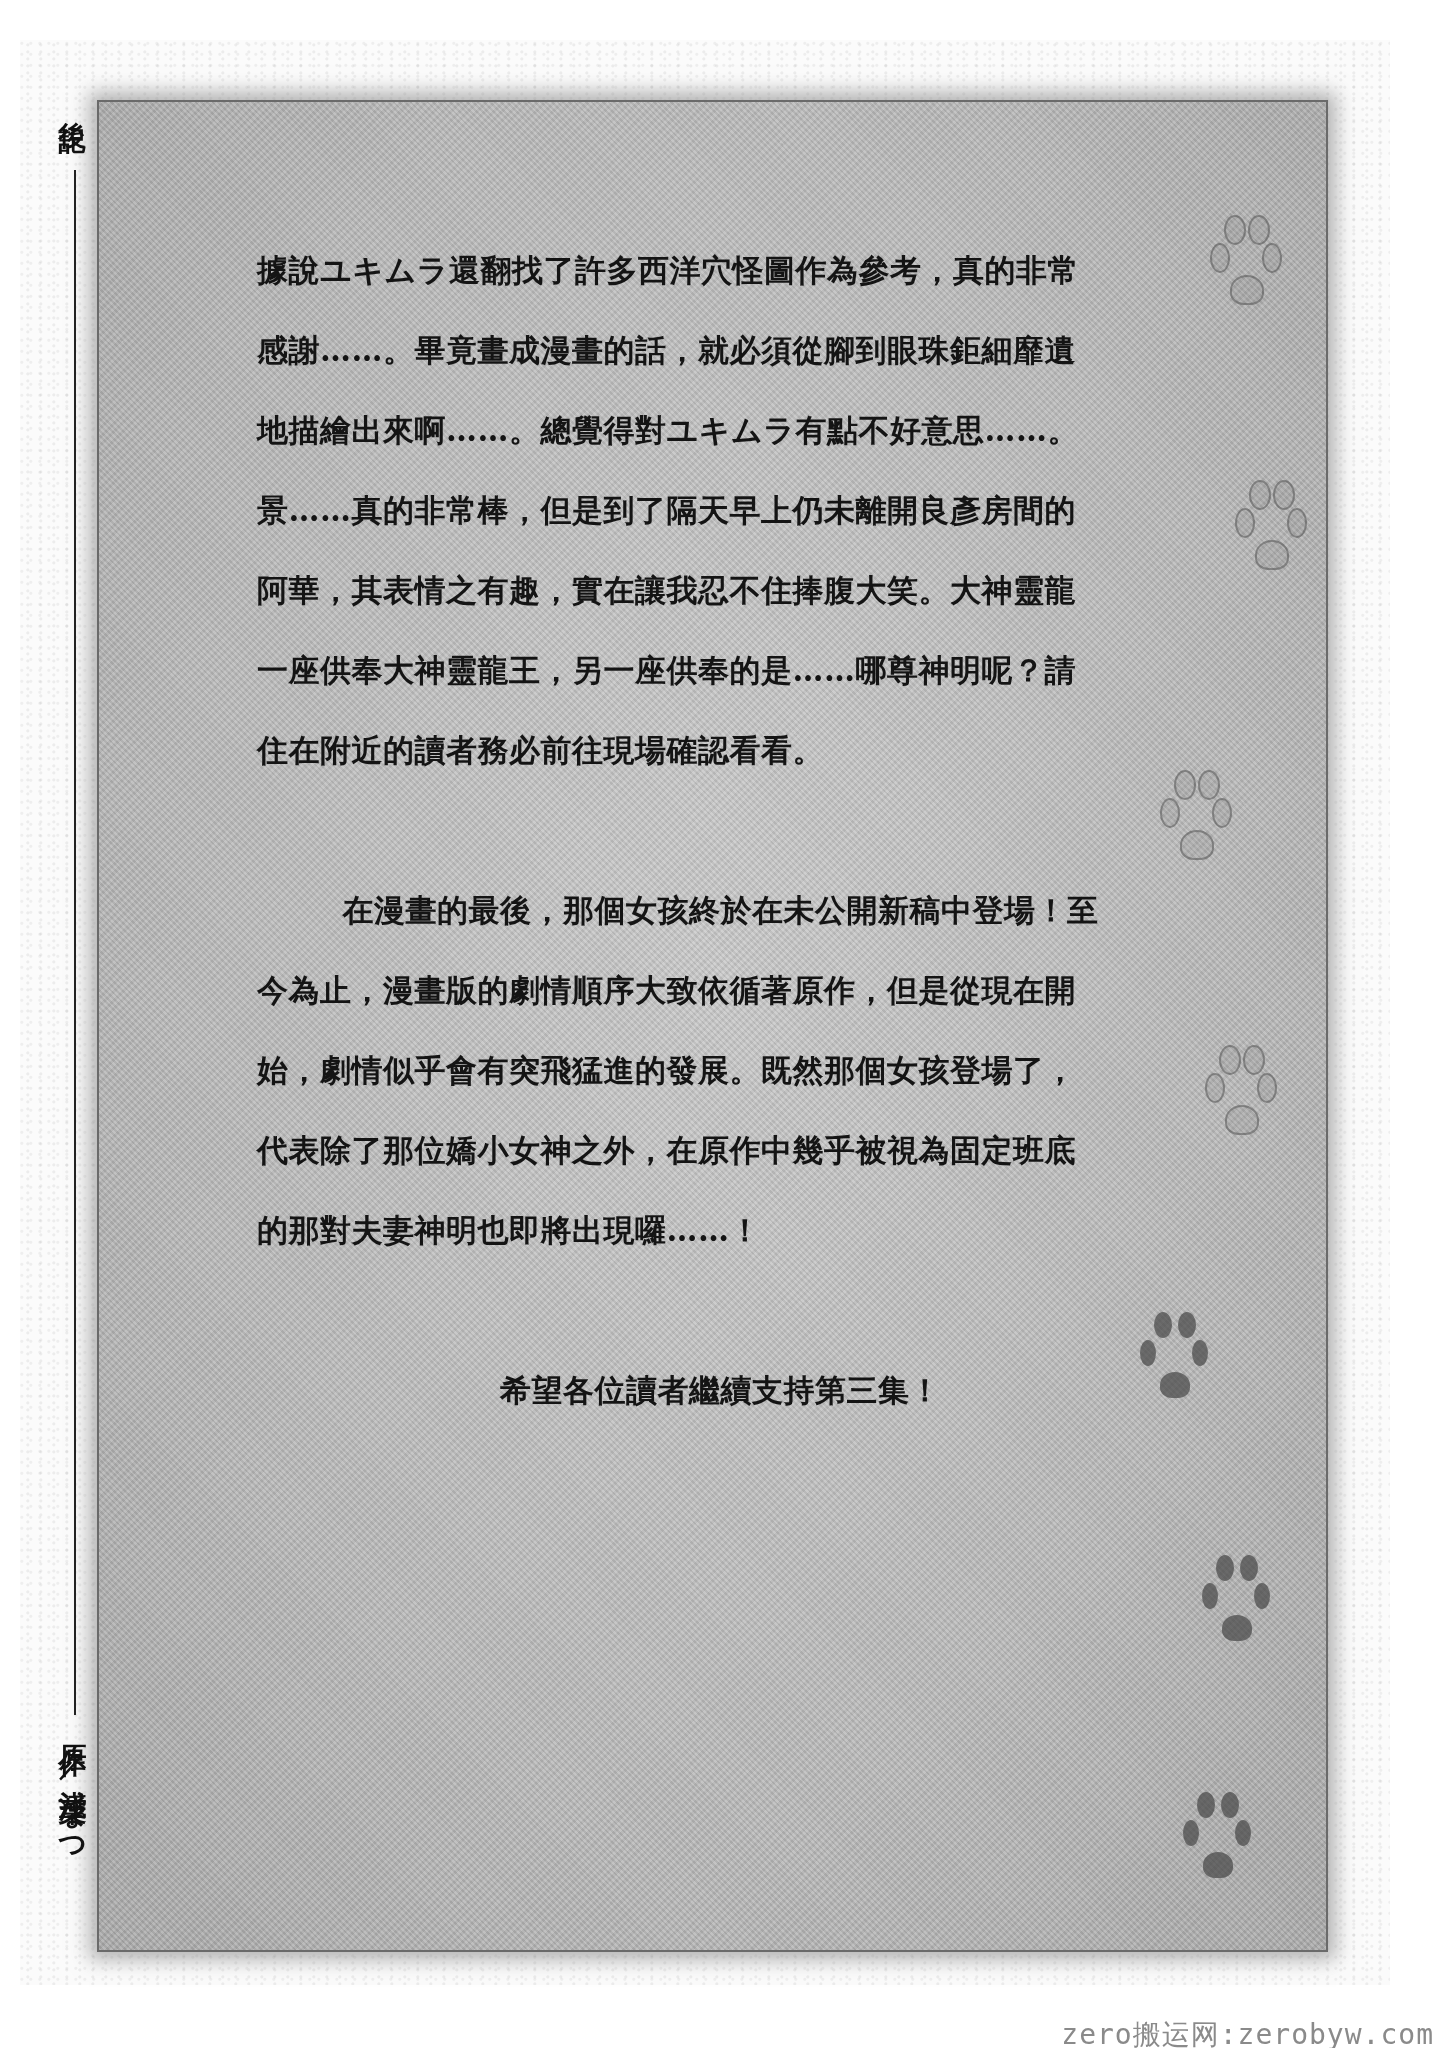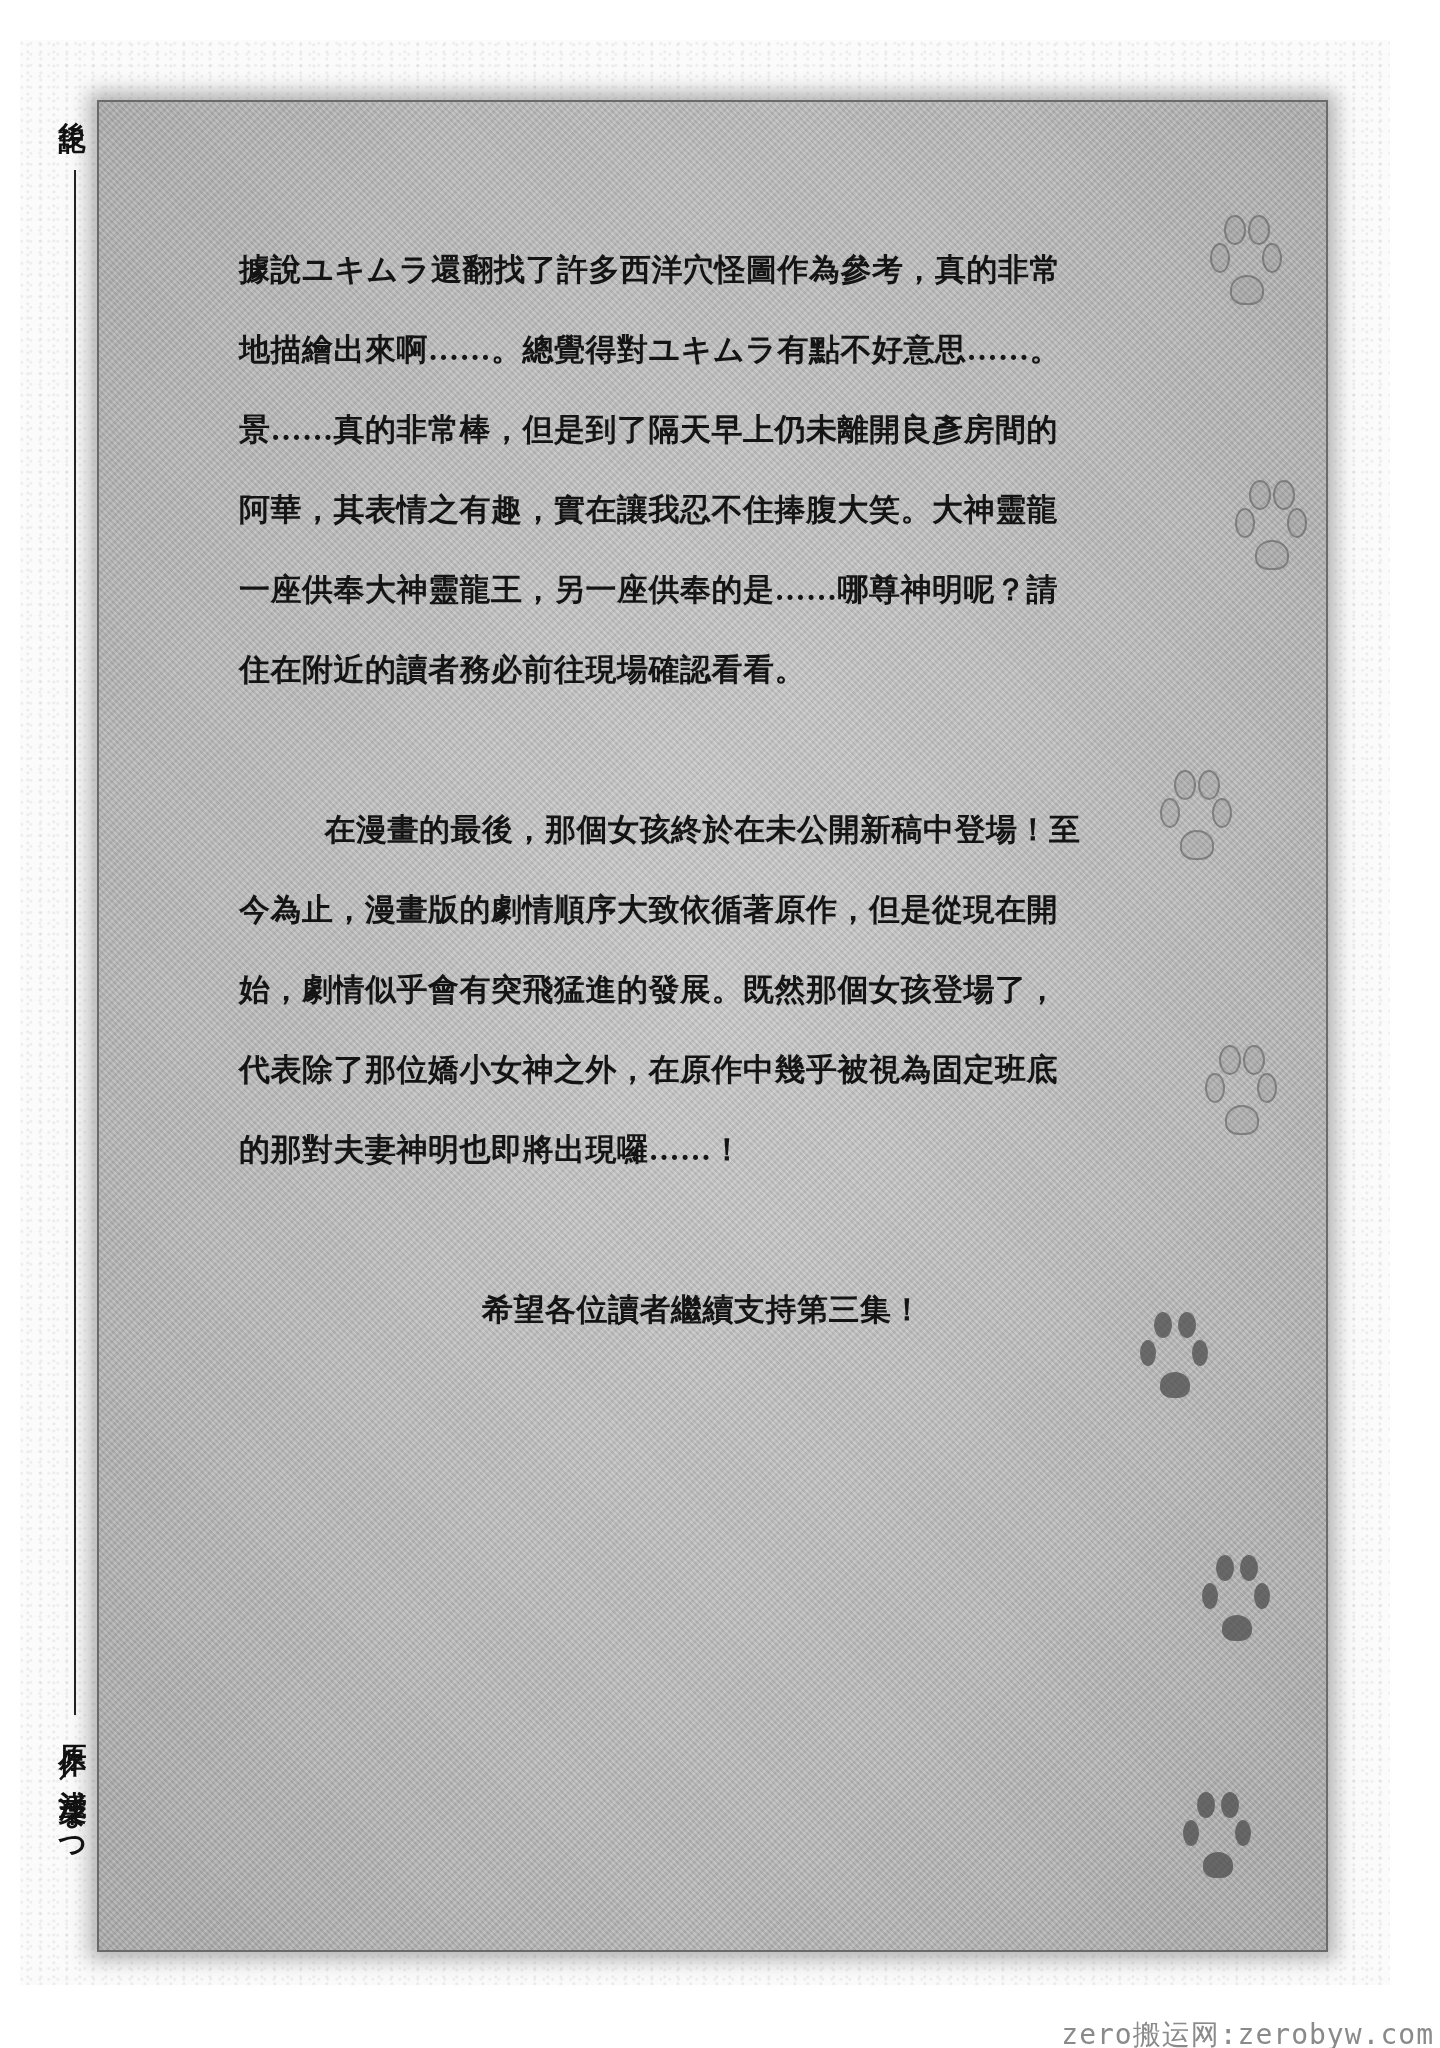--- a/index.html
+++ b/index.html
@@ -19,23 +19,23 @@
     position: absolute; left: 97px; top: 100px; width: 1231px; height: 1852px;
     background:
       repeating-linear-gradient(45deg, rgba(255,255,255,0.10) 0 2px, rgba(0,0,0,0.05) 2px 4px),
       repeating-linear-gradient(-45deg, rgba(255,255,255,0.08) 0 3px, rgba(0,0,0,0.04) 3px 6px),
       radial-gradient(ellipse at 50% 45%, #c9c9c9 0%, #b9b9b9 60%, #a9a9a9 100%);
     border: 2px solid #6a6a6a;
     box-shadow: 0 0 18px 8px rgba(120,120,120,0.55);
     box-sizing: border-box;
   }
   .body-text {
-    position: absolute; left: 239px; top: 230px; width: 860px;
+    position: absolute; left: 257px; top: 230px; width: 860px;
     font-size: 31px; font-weight: bold; color: #141414;
-    line-height: 80px; letter-spacing: 0.5px; font-family: Liberation Serif, serif;
+    line-height: 80px; letter-spacing: 0.5px;
   }
   .body-text .line { display: block; white-space: nowrap; height: 80px; }
   .body-text .gap { display: block; height: 80px; }
   .body-text .indent { padding-left: 67px; text-align: center; }
 
   .vert-title {
     position: absolute; left: 58px; top: 100px; width: 32px;
     font-size: 27px; font-weight: bold; color: #111; text-align: center;
     writing-mode: vertical-rl; letter-spacing: 4px;
   }
@@ -120,20 +120,21 @@
     <span class="toe t1"></span>
     <span class="toe t2"></span>
     <span class="toe t3"></span>
     <span class="toe t4"></span>
     <span class="pad"></span>
   </div>
 
 <div class="body-text">
   <div>
     <span class="line">據說ユキムラ還翻找了許多西洋穴怪圖作為參考，真的非常</span>
+    <span class="line">感謝……。畢竟畫成漫畫的話，就必須從腳到眼珠鉅細靡遺</span>
     <span class="line">地描繪出來啊……。總覺得對ユキムラ有點不好意思……。</span>
     <span class="line">景……真的非常棒，但是到了隔天早上仍未離開良彥房間的</span>
     <span class="line">阿華，其表情之有趣，實在讓我忍不住捧腹大笑。大神靈龍</span>
     <span class="line">一座供奉大神靈龍王，另一座供奉的是……哪尊神明呢？請</span>
     <span class="line">住在附近的讀者務必前往現場確認看看。</span>
   </div>
   <span class="gap"></span>
   <div>
     <span class="line indent">在漫畫的最後，那個女孩終於在未公開新稿中登場！至</span>
     <span class="line">今為止，漫畫版的劇情順序大致依循著原作，但是從現在開</span>

